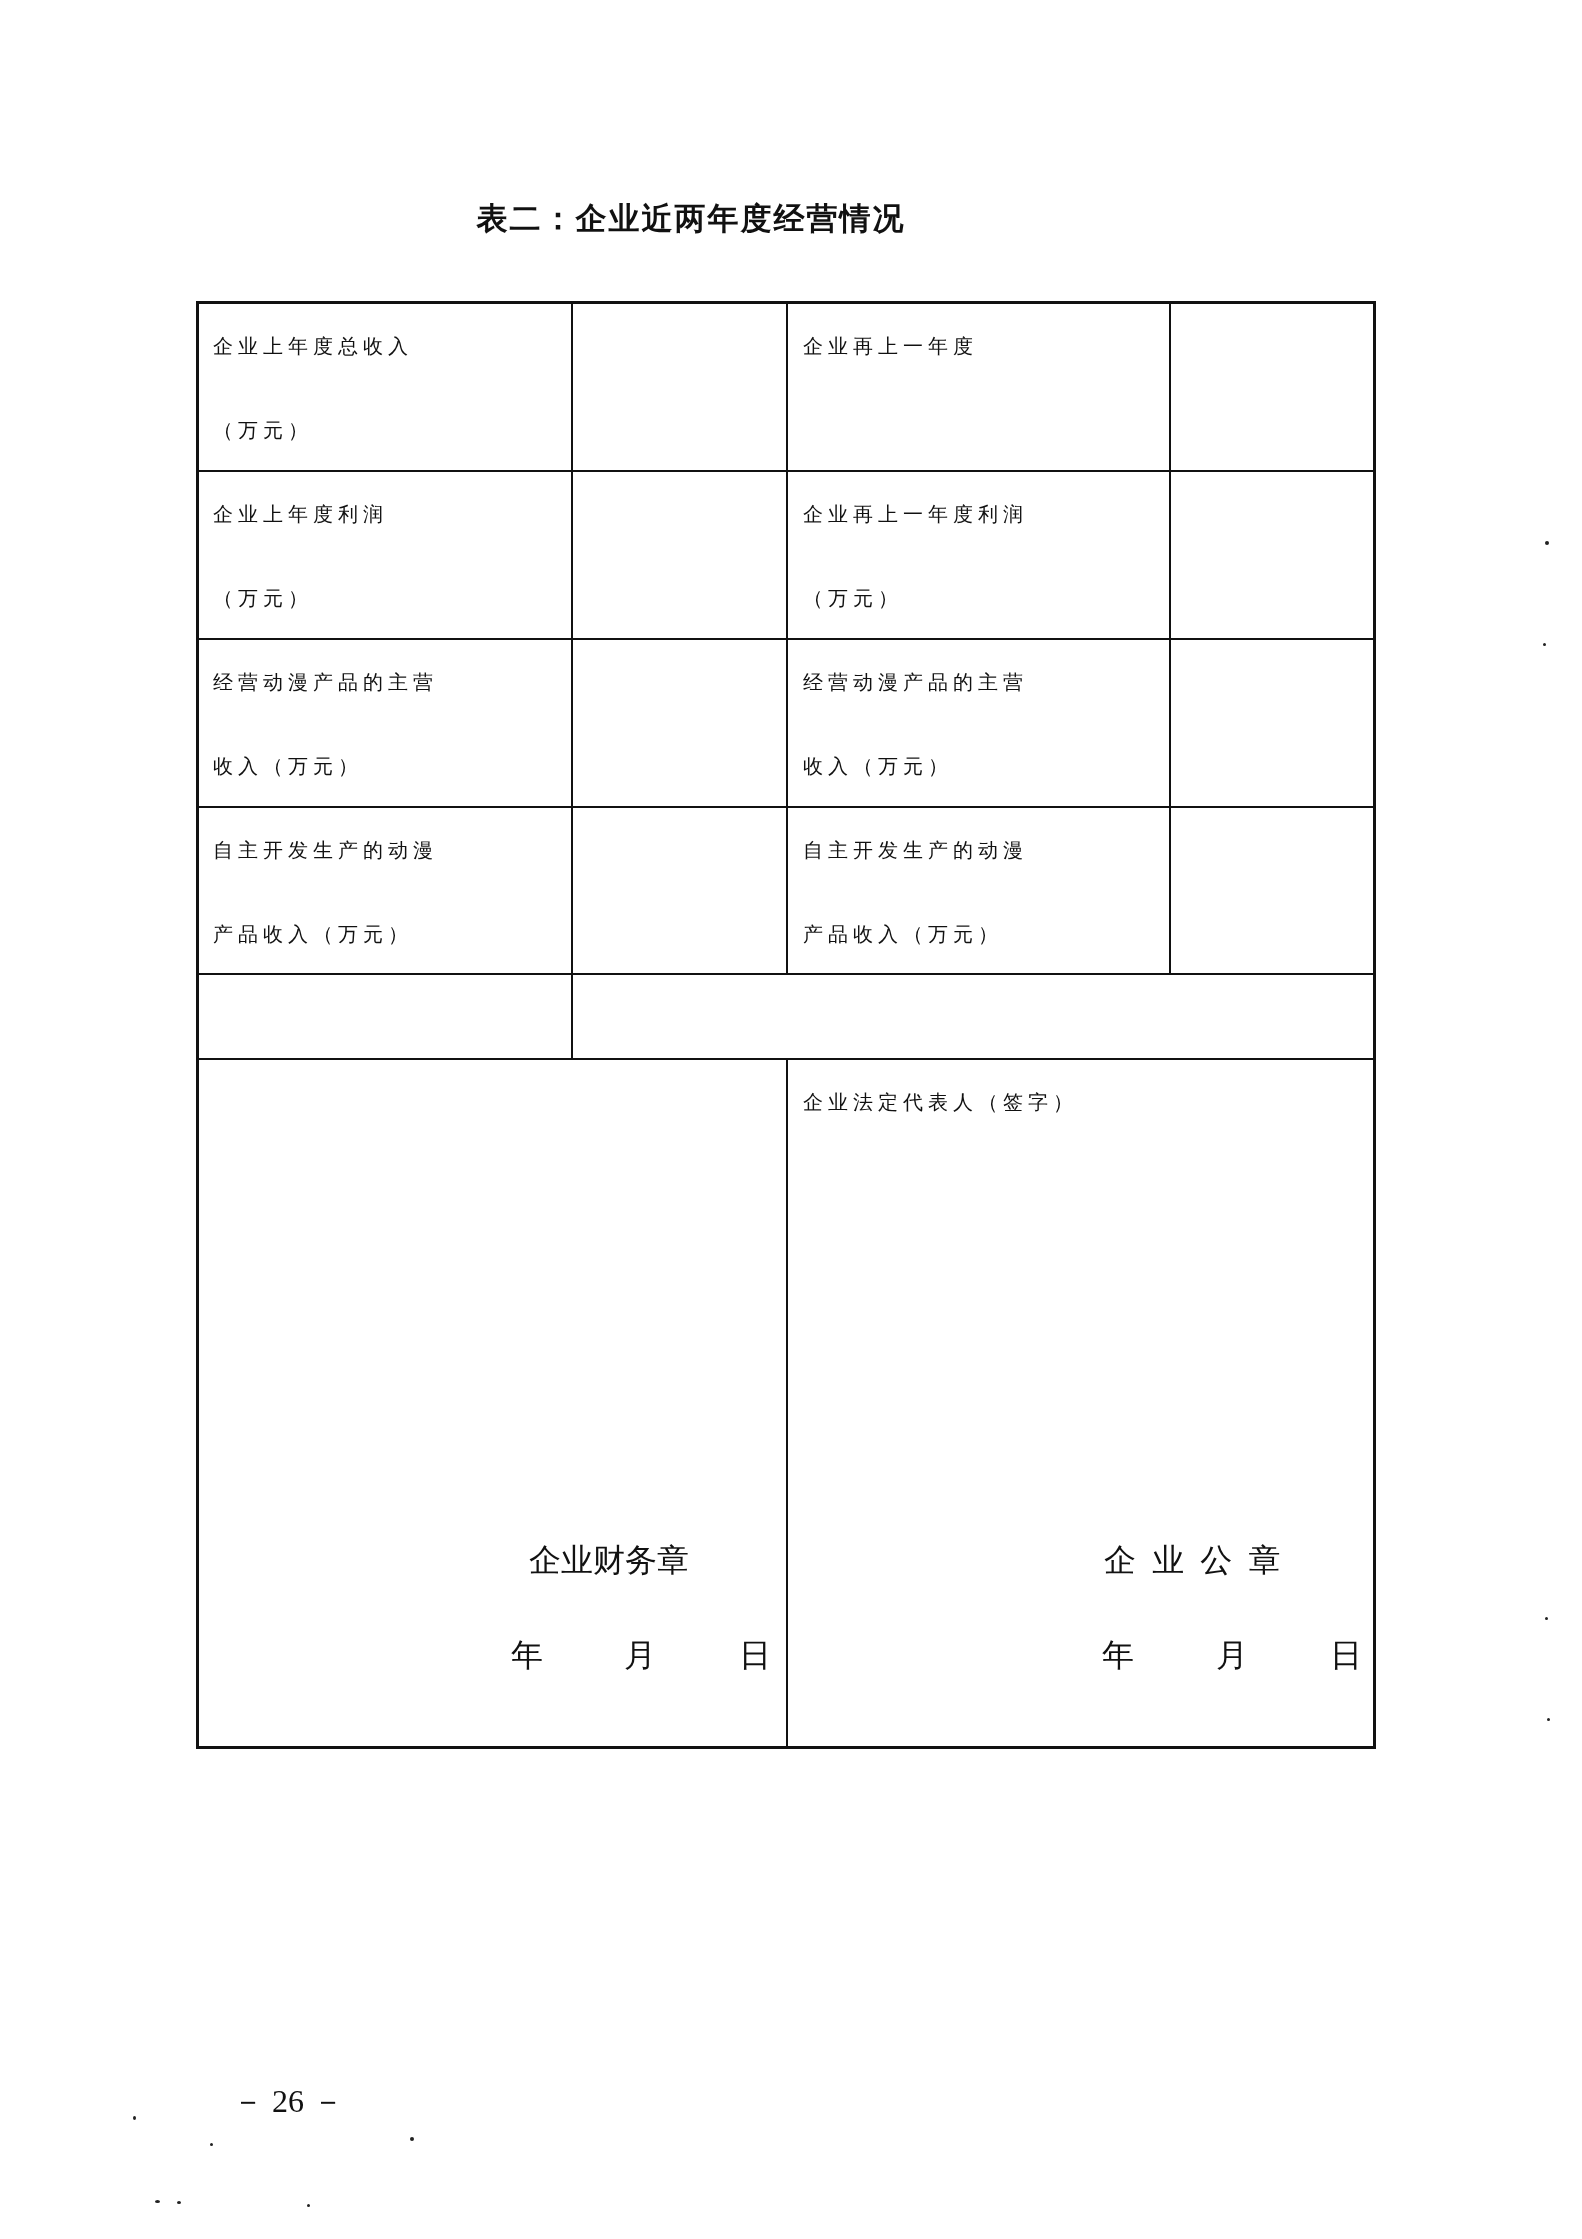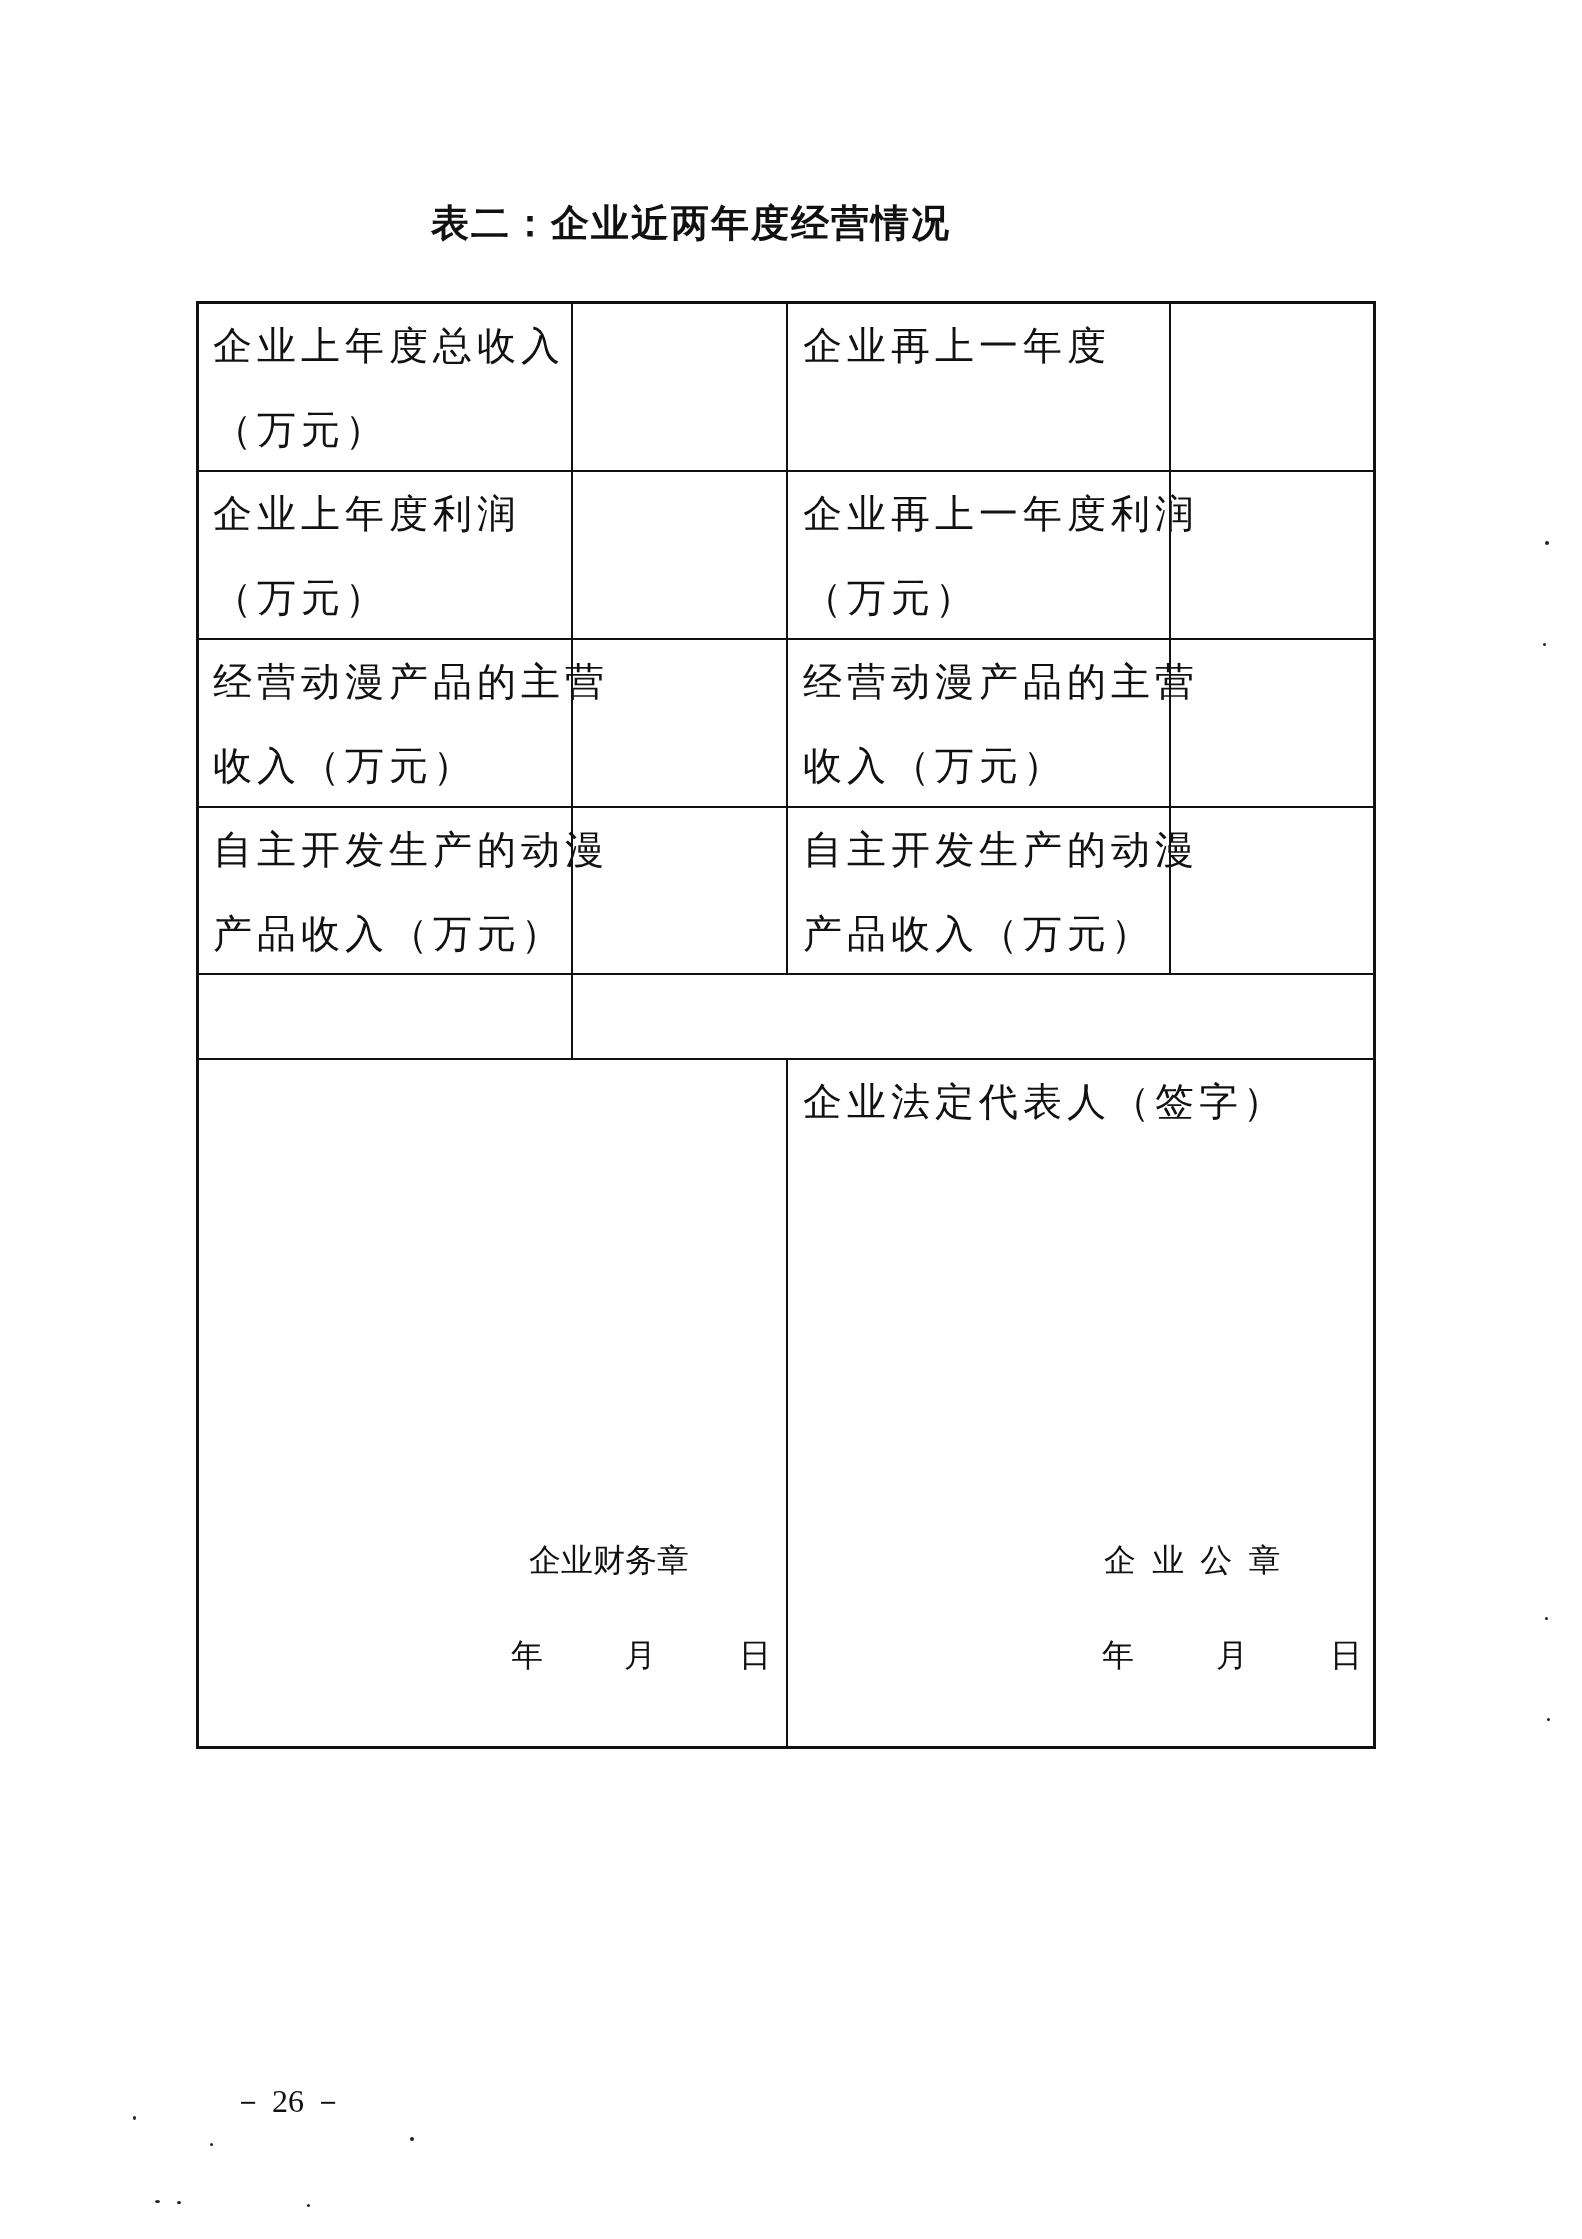--- a/index.html
+++ b/index.html
@@ -1,25 +1,25 @@
 <!DOCTYPE html>
 <html><head>
 <meta charset="utf-8">
 <style>
   html, body { margin:0; padding:0; background:#ffffff; }
   body { width:1582px; height:2239px; position:relative; overflow:hidden;
          font-family:"DejaVu Serif", "Liberation Serif", serif; color:#111; }
   .title { position:absolute; left:0; width:1382px; top:198px; text-align:center;
-           font-size:38px; letter-spacing:2px; font-weight:bold; }
+           font-size:31px; letter-spacing:2px; font-weight:bold; }
   .tbl { position:absolute; left:196px; top:301px; width:1180px; height:1448px;
          border:3px solid #111; box-sizing:border-box; }
   .cell { position:absolute; box-sizing:border-box; }
   .hl { position:absolute; height:2px; background:#111; }
   .vl { position:absolute; width:2px; background:#111; }
-  .lbl { position:absolute; font-size:39px; line-height:84px; letter-spacing:5px;
+  .lbl { position:absolute; font-size:20px; line-height:84px; letter-spacing:5px;
          font-family:"DejaVu Sans", "Liberation Sans", sans-serif; white-space:nowrap; }
   .seal { position:absolute; font-size:32px; font-family:"DejaVu Sans", sans-serif; white-space:nowrap; }
   .pageno { position:absolute; left:232px; top:2080px; font-size:32px;
             font-family:"Liberation Serif", serif; }
   .speck { position:absolute; background:#222; border-radius:50%; }
 </style>
 </head>
 <body>
 
 <div class="title">表二：企业近两年度经营情况</div>

